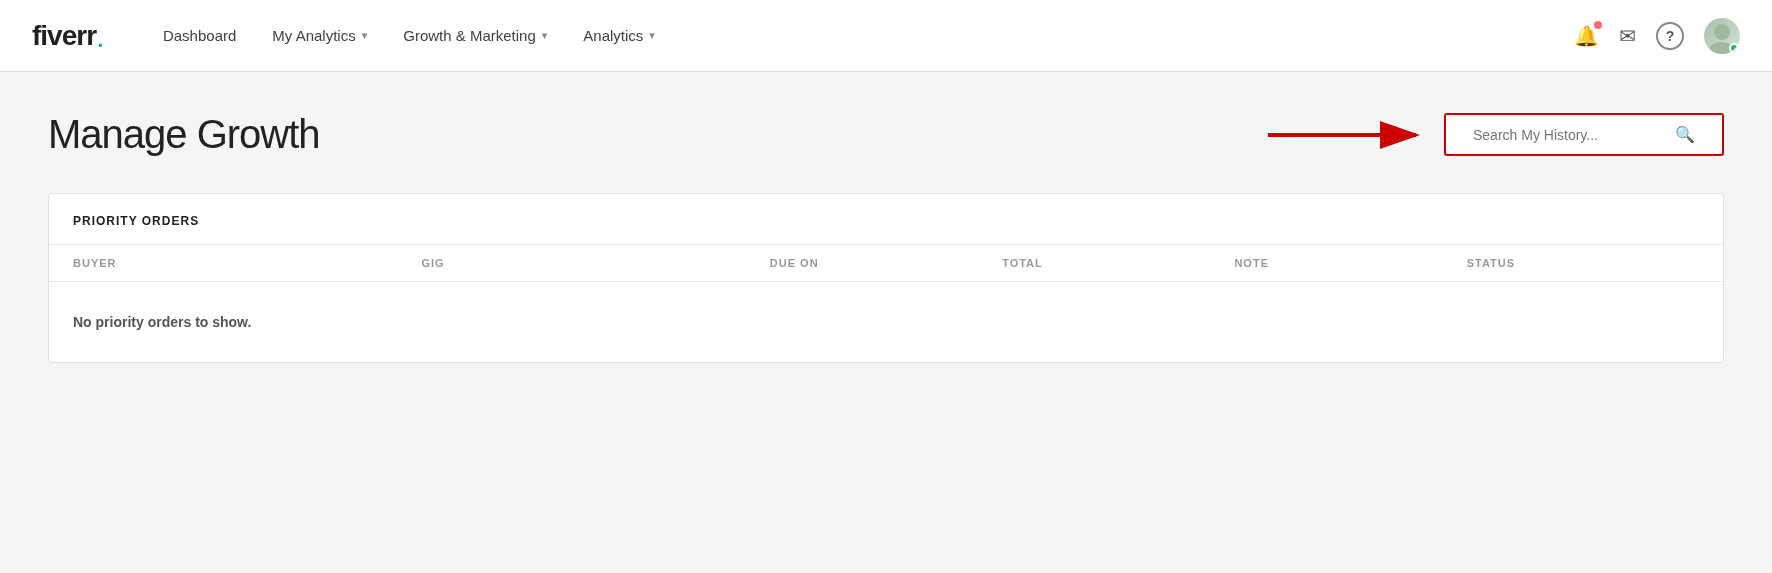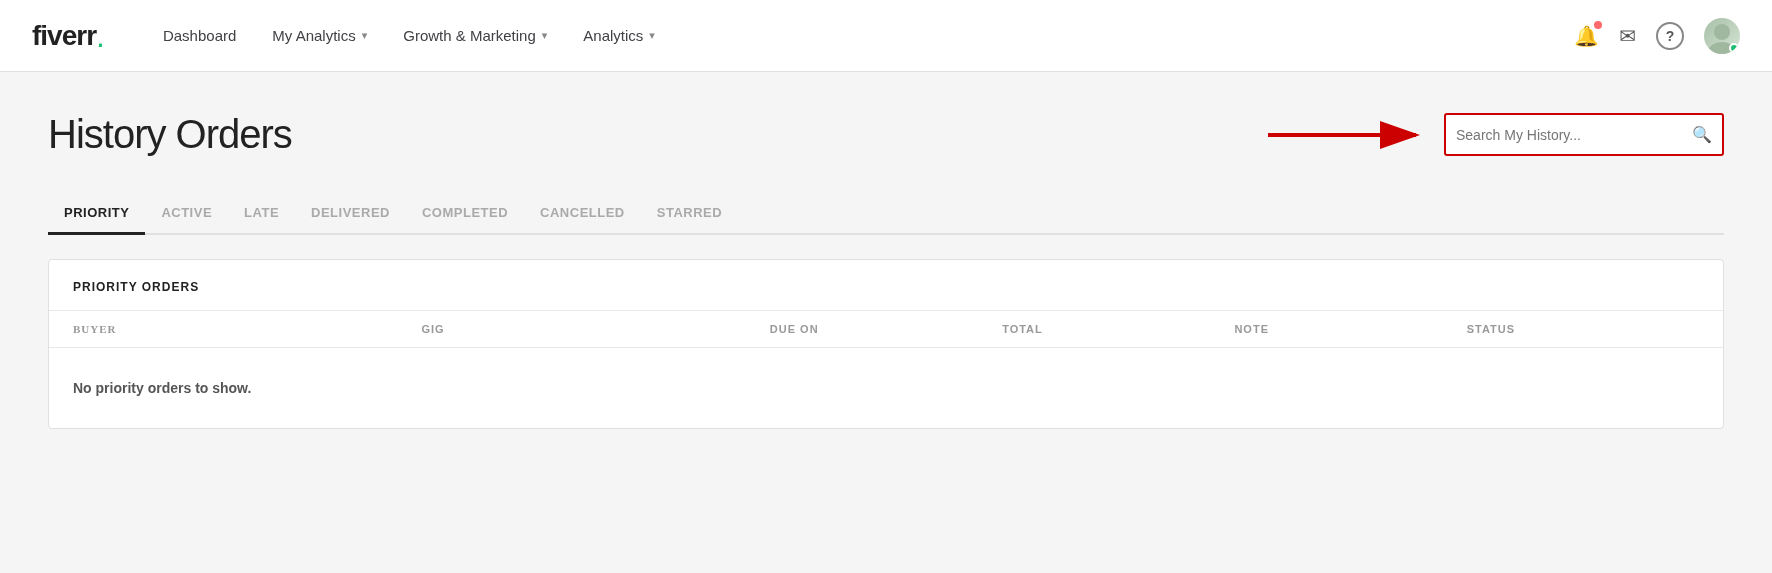--- a/index.html
+++ b/index.html
@@ -131,21 +131,21 @@
     }
     .red-arrow {
       display: flex;
       align-items: center;
     }
     .search-box {
       display: flex;
       align-items: center;
       border: 2.5px solid #cc0000;
       background: #fff;
-      padding: 10px 10px;
+      padding: 10px 27px;
       width: 280px;
       border-radius: 3px;
     }
     .search-input {
       border: none;
       outline: none;
       font-size: 14px;
       color: #aaa;
       flex: 1;
       background: transparent;
@@ -202,21 +202,21 @@
       border-bottom: 1px solid #e8e8e8;
     }
     .table-header-cell {
       font-size: 11px;
       font-weight: 600;
       color: #999;
       letter-spacing: 1px;
       text-transform: uppercase;
       text-align: left;
     }
-    .table-header-cell:first-child { text-align: left; font-family: Liberation Serif, serif; }
+    .table-header-cell:first-child { text-align: left; }
     .empty-message {
       padding: 32px 24px;
       font-size: 14px;
       color: #555;
       font-weight: bold;
     }
   </style>
 </head>
 <body>
 
@@ -257,21 +257,21 @@
         </svg>
       </div>
       <span class="avatar-online"></span>
     </div>
   </div>
 </nav>
 
 <div class="main-content">
 
   <div class="page-header">
-    <h1 class="page-title">History Orders</h1>
+    <h1 class="page-title">Manage Growth</h1>
 
     <div class="search-annotation">
 
       <div class="red-arrow">
         <svg width="160" height="40" viewBox="0 0 160 40">
           <defs>
             <marker id="arrowhead" markerWidth="10" markerHeight="7" refX="9" refY="3.5" orient="auto">
               <polygon points="0 0, 10 3.5, 0 7" fill="#cc0000"></polygon>
             </marker>
           </defs>
@@ -279,29 +279,20 @@
         </svg>
       </div>
 
       <div class="search-box">
         <input class="search-input" type="text" placeholder="Search My History..." style="">
         <span class="search-icon-btn">🔍</span>
       </div>
     </div>
   </div>
 
-  <div class="tabs">
-    <div class="tab active">PRIORITY</div>
-    <div class="tab">ACTIVE</div>
-    <div class="tab">LATE</div>
-    <div class="tab">DELIVERED</div>
-    <div class="tab">COMPLETED</div>
-    <div class="tab">CANCELLED</div>
-    <div class="tab">STARRED</div>
-  </div>
 
   <div class="orders-section">
     <div class="orders-section-title">PRIORITY ORDERS</div>
     <div class="table-header">
       <div class="table-header-cell">BUYER</div>
       <div class="table-header-cell">GIG</div>
       <div class="table-header-cell">DUE ON</div>
       <div class="table-header-cell">TOTAL</div>
       <div class="table-header-cell">NOTE</div>
       <div class="table-header-cell">STATUS</div>

